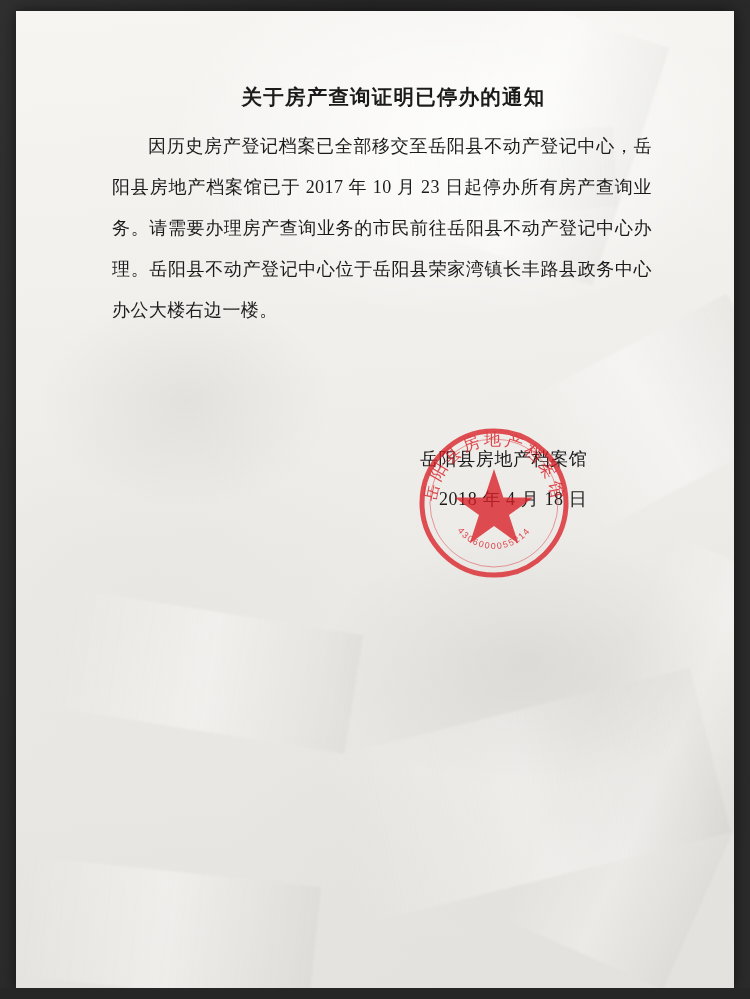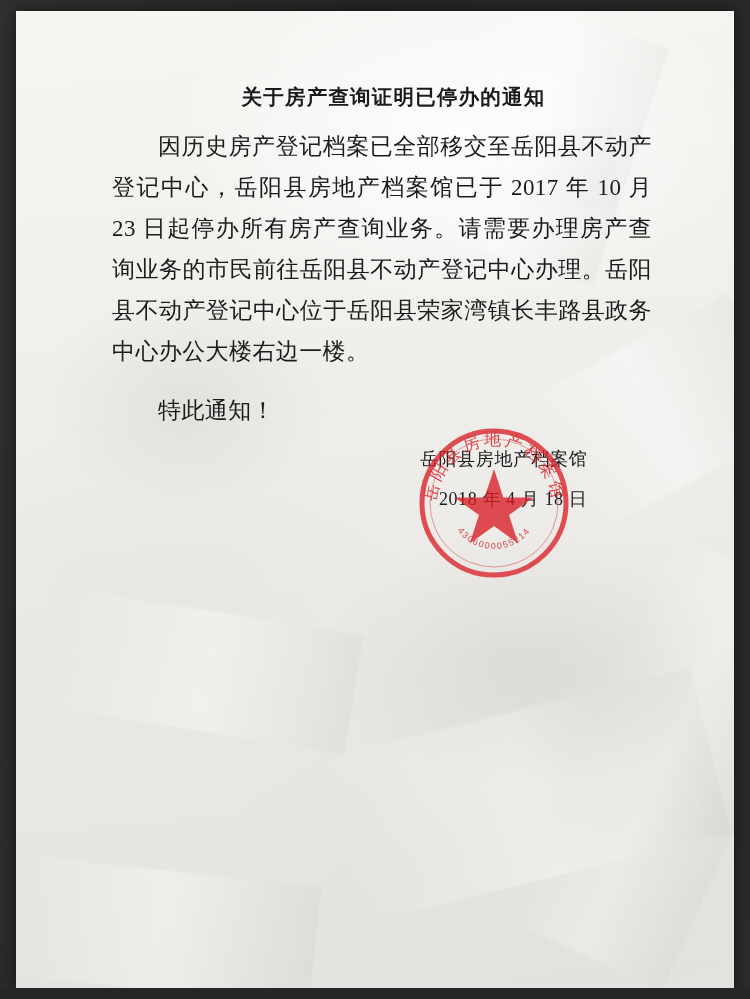--- a/index.html
+++ b/index.html
@@ -77,21 +77,21 @@
     font-weight: bold;
     letter-spacing: 1.2px;
     font-family: "Liberation Serif", "DejaVu Serif", serif;
     padding-left: 37px;
   }
   .body-text {
     position: absolute;
     left: 96px;
     top: 115px;
     width: 540px;
-    font-size: 23px;
+    font-size: 18px;
     line-height: 41px;
     text-align: justify;
     text-justify: inter-ideograph;
     letter-spacing: 0.4px;
   }
   .body-text p { margin: 0; text-indent: 2em; }
   .body-text p.second { margin-top: 18px; }
 
   .signature {
     position: absolute;
@@ -139,21 +139,20 @@
     <div class="crease c7"></div>
     <div class="shade s1"></div>
     <div class="shade s2"></div>
 
     <div class="content">
 
       <div class="doc-title">关于房产查询证明已停办的通知</div>
 
       <div class="body-text">
         <p>因历史房产登记档案已全部移交至岳阳县不动产登记中心，岳阳县房地产档案馆已于 2017 年 10 月 23 日起停办所有房产查询业务。请需要办理房产查询业务的市民前往岳阳县不动产登记中心办理。岳阳县不动产登记中心位于岳阳县荣家湾镇长丰路县政务中心办公大楼右边一楼。</p>
-        <p class="second">特此通知！</p>
       </div>
 
       <div class="signature">
         <div>岳阳县房地产档案馆</div>
         <div class="sig-date">2018 年 4 月 18 日</div>
       </div>
 
       <div class="seal">
         <svg width="160" height="160" viewBox="0 0 160 160" xmlns="http://www.w3.org/2000/svg">
           <defs>

